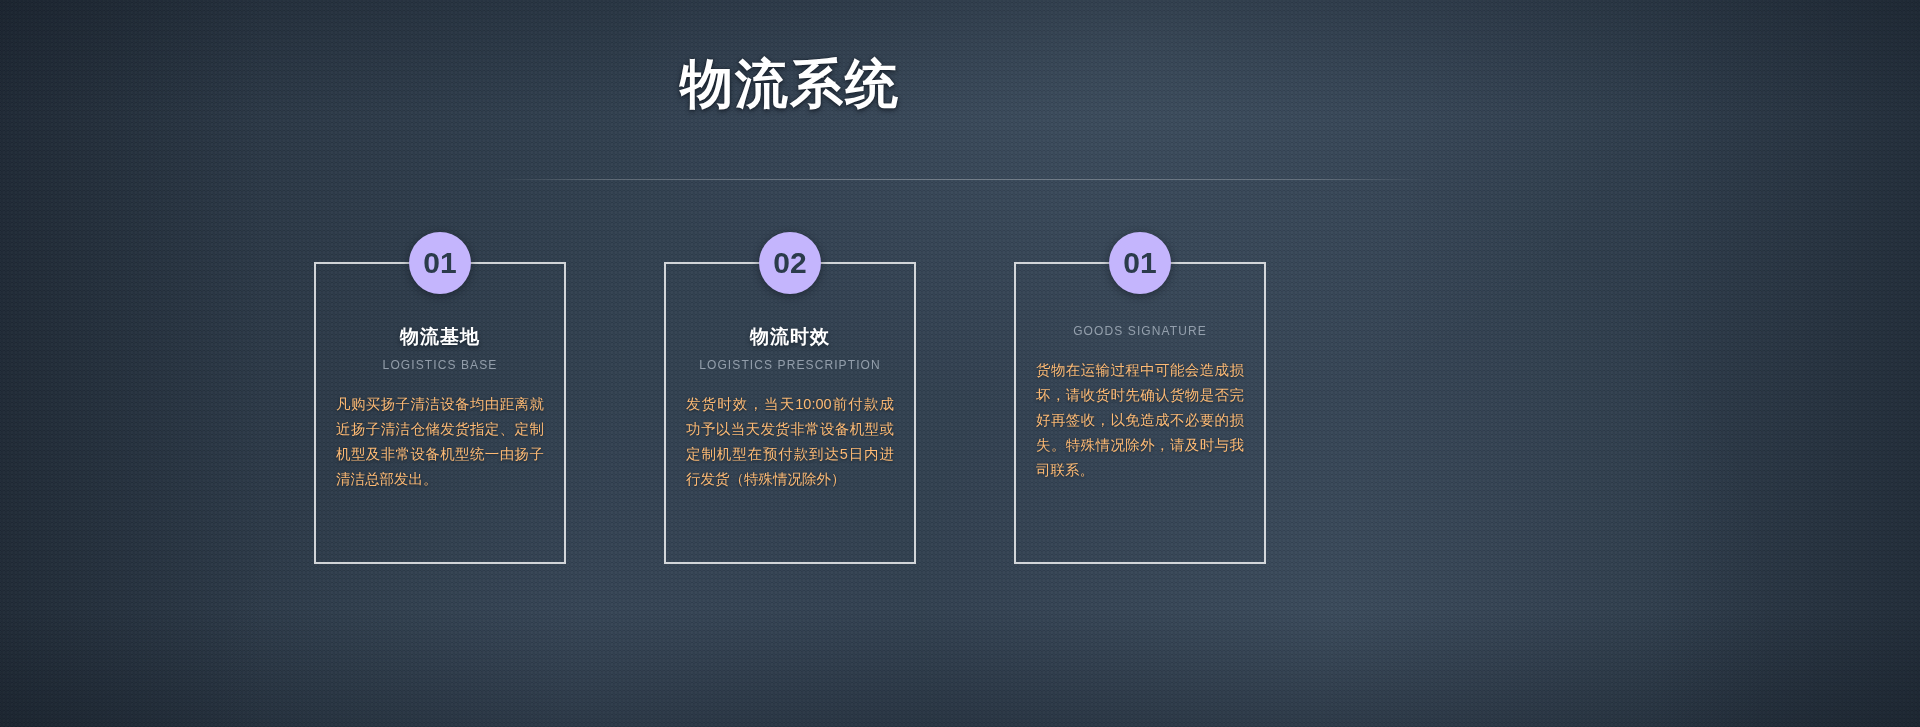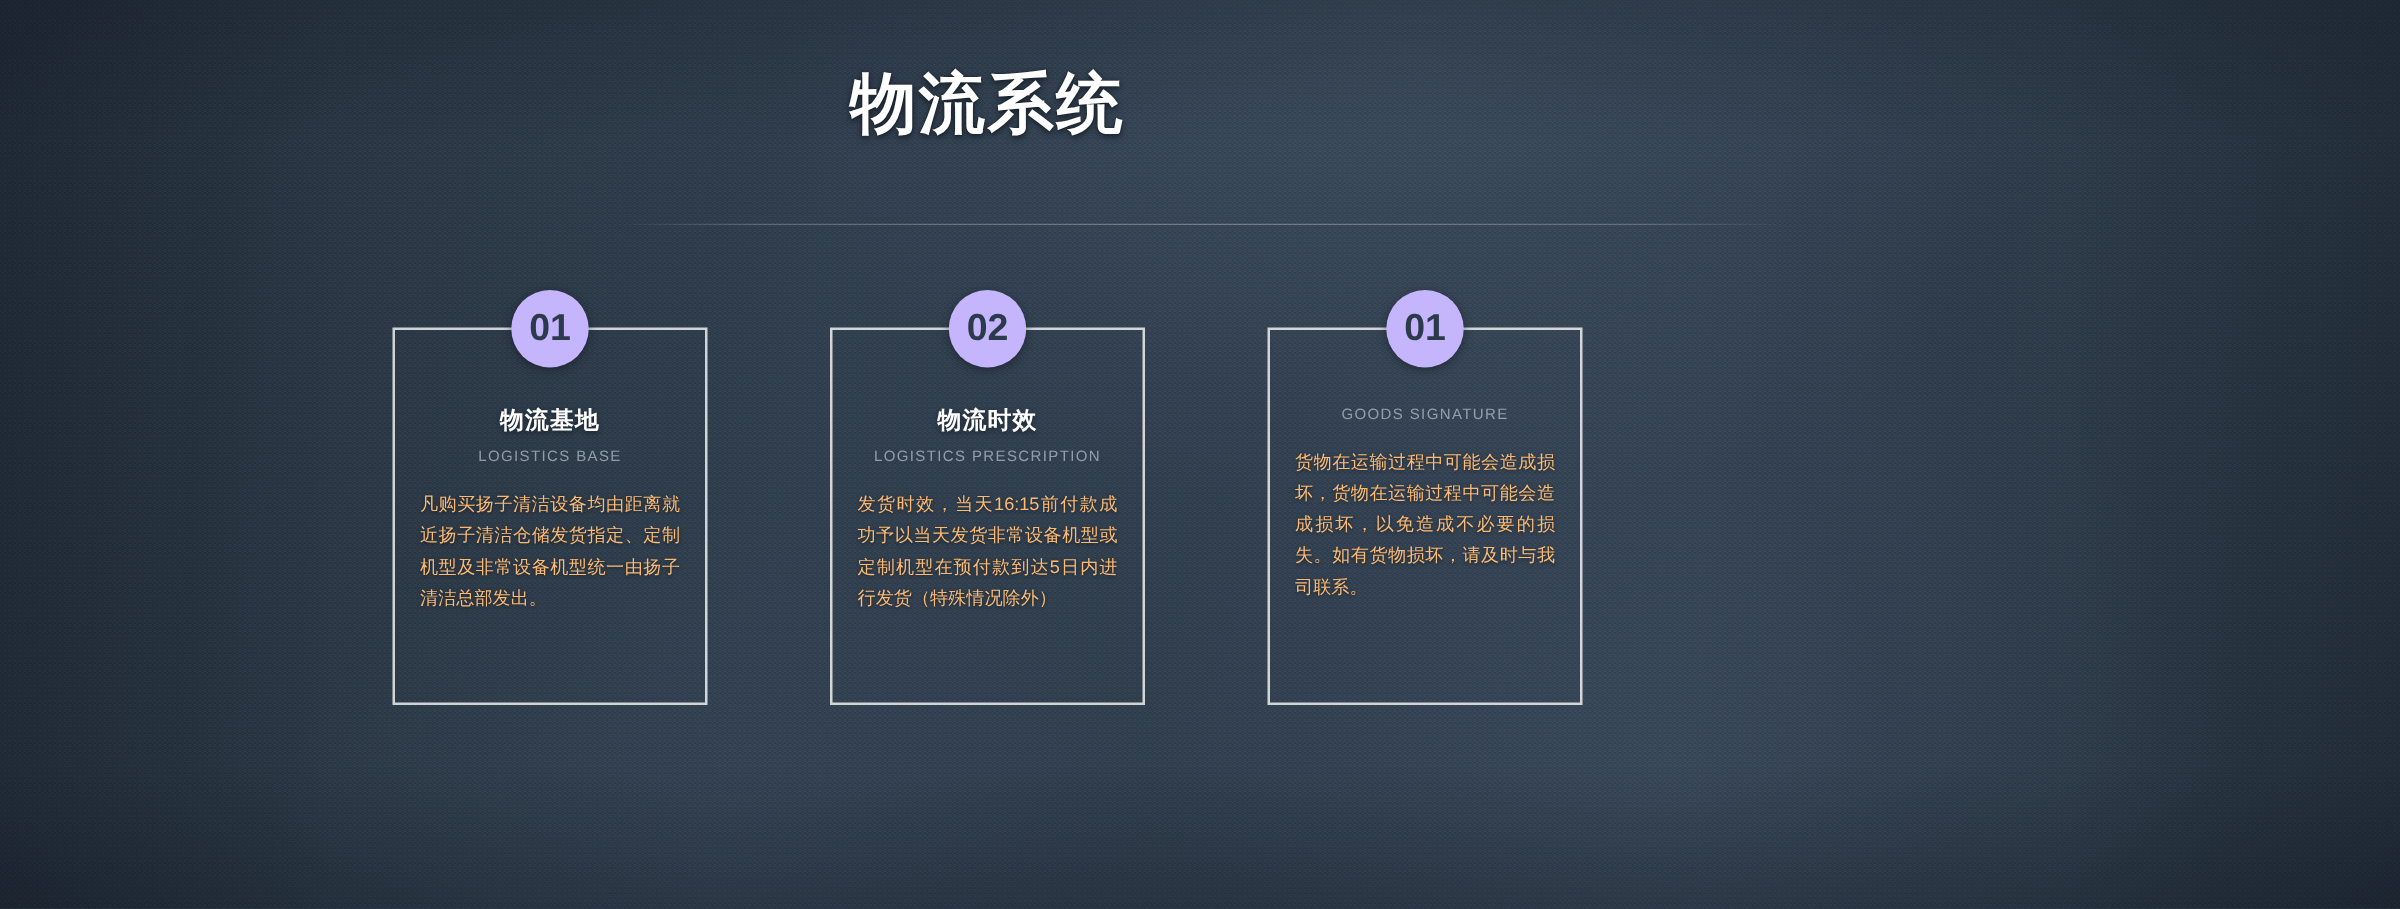--- a/index.html
+++ b/index.html
@@ -172,23 +172,23 @@
       <div class="card-badge">01</div>
       <div class="card-title">物流基地</div>
       <div class="card-subtitle">LOGISTICS BASE</div>
       <div class="card-body">凡购买扬子清洁设备均由距离就近扬子清洁仓储发货指定、定制机型及非常设备机型统一由扬子清洁总部发出。</div>
     </div>
 
     <div class="card">
       <div class="card-badge">02</div>
       <div class="card-title">物流时效</div>
       <div class="card-subtitle">LOGISTICS PRESCRIPTION</div>
-      <div class="card-body">发货时效，当天16:15前付款成功予以当天发货非常设备机型或定制机型在预付款到达5日内进行发货（特殊情况除外）</div>
+      <div class="card-body">发货时效，当天10:00前付款成功予以当天发货非常设备机型或定制机型在预付款到达5日内进行发货（特殊情况除外）</div>
     </div>
 
     <div class="card">
       <div class="card-badge">01</div>
       <div class="card-subtitle">GOODS SIGNATURE</div>
-      <div class="card-body">货物在运输过程中可能会造成损坏，货物在运输过程中可能会造成损坏，以免造成不必要的损失。如有货物损坏，请及时与我司联系。</div>
+      <div class="card-body">货物在运输过程中可能会造成损坏，请收货时先确认货物是否完好再签收，以免造成不必要的损失。特殊情况除外，请及时与我司联系。</div>
     </div>
 
   </div>
 </div>
 
 </body></html>

